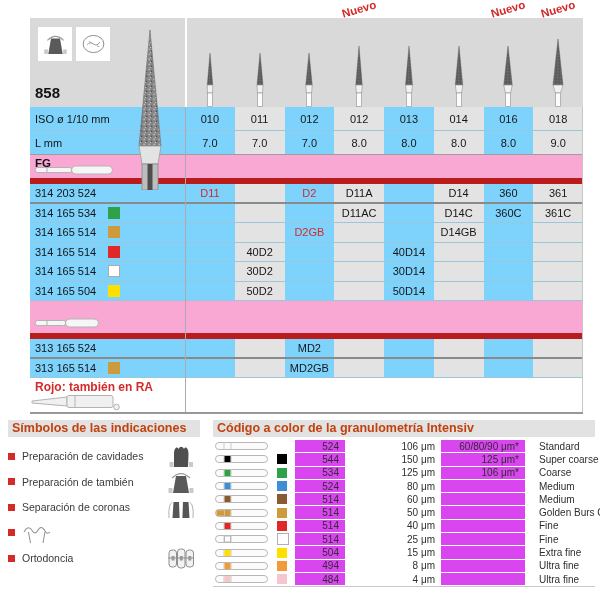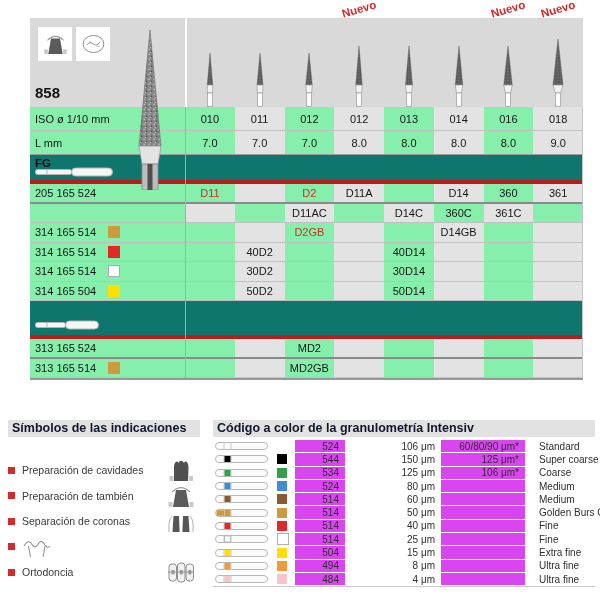--- a/index.html
+++ b/index.html
@@ -14,46 +14,46 @@
   .iconbox.b1{left:8px;} .iconbox.b2{left:46px;}
   .code858{position:absolute;left:5px;bottom:6px;font-size:15px;font-weight:bold;color:#111;}
   .bigbur{position:absolute;left:103px;top:10px;width:34px;height:162px;z-index:3;pointer-events:none;}
   .bur-holder{position:absolute;top:11px;width:20px;height:78px;}
   .nuevo{position:absolute;top:-15px;width:56px;text-align:center;font-size:11.5px;font-weight:bold;
          color:#d42a2a;transform:rotate(-16deg);z-index:4;}
   .vline{position:absolute;left:155px;top:89px;bottom:0;width:1px;background:#ababab;z-index:2;}
   .rline{position:absolute;right:0;top:89px;bottom:0;width:1px;background:#c6c6c6;z-index:2;}
 
   .crow{display:grid;grid-template-columns:155px repeat(8,49.75px);height:19.5px;box-sizing:border-box;
-        border-bottom:1px dotted #b9b9b9;background:#86efac;align-items:stretch;}
+        border-bottom:1px dotted #b9b9b9;background:#7dd3fc;align-items:stretch;}
   .crow.meas{height:24px;}
   .crow.meas.l-row{border-bottom:1px solid #9d9d9d;}
   .crow.thick{border-bottom:2px solid #8a8a8a;}
   .crow .lab{display:flex;align-items:center;padding-left:5px;font-size:11px;color:#141414;}
   .cell{display:flex;align-items:center;justify-content:center;font-size:11px;color:#161616;}
   .cell.shade{background:#e3e3e3;}
   .cell .red{color:#d42a2a;}
   .sq{display:inline-block;width:12px;height:12px;margin-left:12px;}
   .sq-white{border:1px solid #ababab;box-sizing:border-box;background:#fff;}
 
-  .sec-hdr{position:relative;height:29px;box-sizing:border-box;background:#0f766e;border-bottom:4px solid #b91c1c;}
+  .sec-hdr{position:relative;height:29px;box-sizing:border-box;background:#f9a8d4;border-bottom:6px solid #b91c1c;}
   .sec-hdr.mini{height:38px;}
   .sec-title{padding:2px 0 0 5px;font-size:11.5px;font-weight:bold;color:#111;}
   .sec-icon{position:absolute;left:5px;bottom:2px;line-height:0;}
   .sec-hdr.mini .sec-icon{bottom:4px;}
 
   .rojo{position:relative;height:34px;box-sizing:border-box;background:#fff;}
   .rojo-text{padding:2px 0 0 5px;font-size:12px;font-weight:bold;color:#d42a2a;}
   .rojo-icon{position:absolute;left:1px;bottom:1px;line-height:0;}
 
   
   .symbols{position:absolute;left:8px;top:420px;width:192px;}
-  .bar-hdr{height:17px;background:#e2e2e2;font-size:12.5px;font-weight:bold;color:#0f172a;
+  .bar-hdr{height:17px;background:#e2e2e2;font-size:12.5px;font-weight:bold;color:#c2410c;
            padding:1px 0 0 4px;box-sizing:border-box;white-space:nowrap;}
-  .s-list{margin-top:20px;}
+  .s-list{margin-top:6px;}
   .s-row{display:grid;grid-template-columns:14px 1fr 34px;align-items:center;height:25.6px;}
   .bullet{width:7px;height:7px;background:#d42a2a;}
   .s-label{font-size:10.5px;color:#3a3a3a;}
   .s-icon{line-height:0;}
 
   
   .granul{position:absolute;left:213px;top:420px;width:382px;}
   .g-table{margin-top:3px;border-bottom:1px solid #c9c9c9;}
   .g-row{display:grid;grid-template-columns:58px 24px 50px 96px 84px 1fr;height:13.3px;box-sizing:border-box;
          align-items:center;border-bottom:1px solid #fff;font-size:10px;color:#2e2e2e;}
@@ -221,21 +221,21 @@
         <div class="sec-hdr">
           <div class="sec-title">FG</div>
           <div class="sec-icon"><svg width="78" height="12" viewBox="0 0 78 12">
               <rect x="0.5" y="3.5" width="36" height="5" rx="2" fill="#f6f6f6" stroke="#b3b3b3"></rect>
               <line x1="12" y1="3.5" x2="12" y2="8.5" stroke="#b3b3b3"></line>
               <rect x="36.5" y="2" width="41" height="8" rx="4" fill="#f6f6f6" stroke="#b3b3b3"></rect>
             </svg></div>
         </div>
         <div class="crow thick">
           <div class="lab">
-            <span>205 165 524</span>
+            <span>314 203 524</span>
           </div>
           <div class="cell">
             <span class="red">D11</span>
           </div>
           <div class="cell shade"></div>
           <div class="cell">
             <span class="red">D2</span>
           </div>
           <div class="cell shade">
             <span>D11A</span>
@@ -245,20 +245,24 @@
             <span>D14</span>
           </div>
           <div class="cell">
             <span>360</span>
           </div>
           <div class="cell shade">
             <span>361</span>
           </div>
         </div>
         <div class="crow">
+          <div class="lab">
+            <span>314 165 534</span>
+            <span class="sq" style="background: rgb(47, 161, 72);"></span>
+          </div>
           <div class="cell"></div>
           <div class="cell shade"></div>
           <div class="cell"></div>
           <div class="cell shade">
             <span>D11AC</span>
           </div>
           <div class="cell"></div>
           <div class="cell shade">
             <span>D14C</span>
           </div>
@@ -373,20 +377,29 @@
           <div class="cell">
             <span>MD2GB</span>
           </div>
           <div class="cell shade"></div>
           <div class="cell"></div>
           <div class="cell shade"></div>
           <div class="cell"></div>
           <div class="cell shade"></div>
         </div>
       </div>
+    <div class="rojo">
+      <div class="rojo-text">Rojo: también en RA</div>
+      <div class="rojo-icon" id="raIcon"><svg width="92" height="18" viewBox="0 0 92 18">
+            <polygon points="1,8 36,4 36,13 1,10" fill="#f0f0f0" stroke="#b3b3b3"></polygon>
+            <rect x="36" y="2.5" width="46" height="12" rx="2" fill="#f0f0f0" stroke="#b3b3b3"></rect>
+            <line x1="44" y1="2.5" x2="44" y2="14.5" stroke="#b3b3b3"></line>
+            <circle cx="85.5" cy="14" r="2.8" fill="#f0f0f0" stroke="#b3b3b3"></circle>
+          </svg></div>
+    </div>
     <div class="vline"></div>
     <div class="rline"></div>
   </section>
 
   <section class="symbols">
     <div class="bar-hdr">Símbolos de las indicaciones</div>
     <div class="s-list" id="sList">
         <div class="s-row">
           <span class="bullet"></span>
           <span class="s-label">Preparación de cavidades</span>

